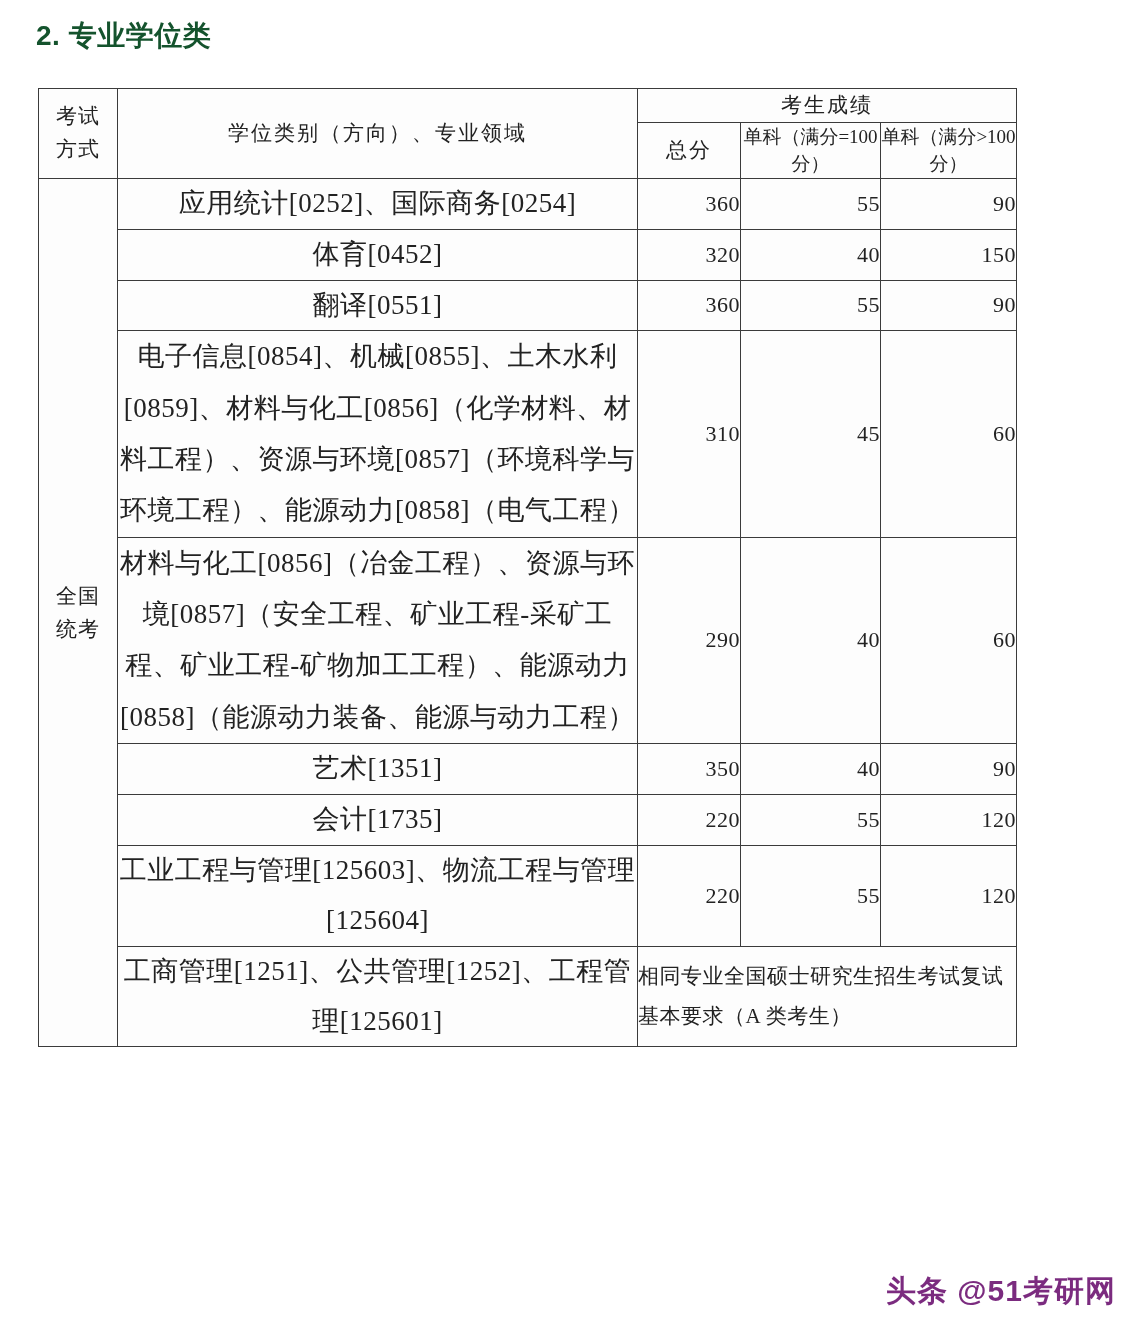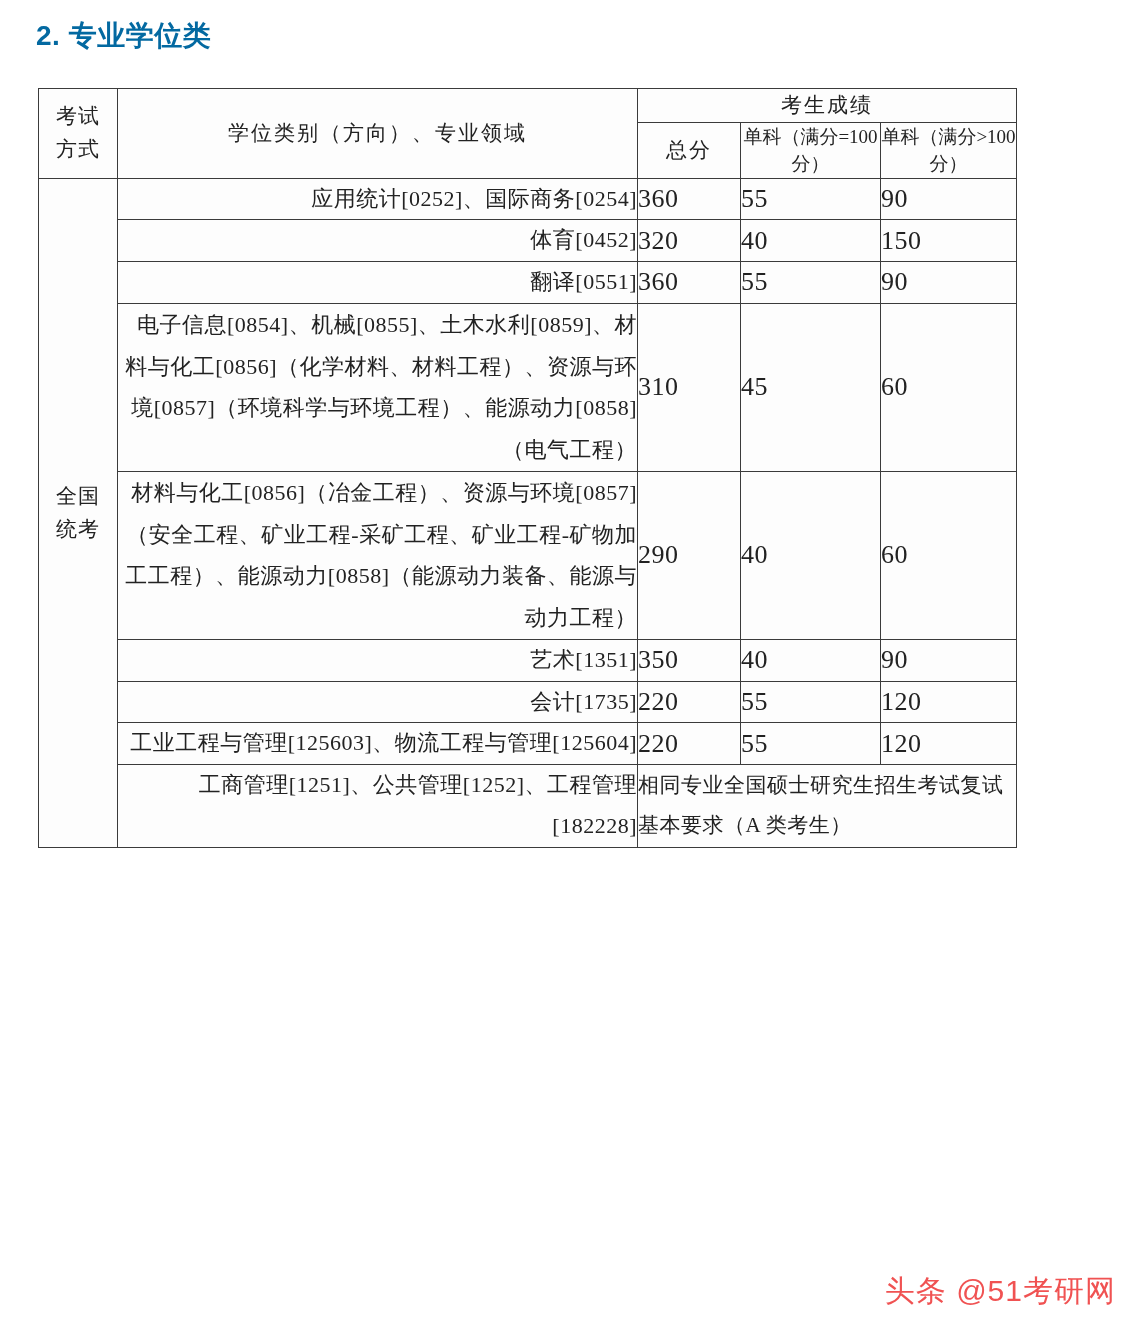--- a/index.html
+++ b/index.html
@@ -24,21 +24,21 @@
   }
 
   .section-title {
     position: absolute;
     left: 36px;
     top: 18px;
     font-size: 28px;
     font-weight: 700;
     letter-spacing: 0.5px;
     line-height: 1.3;
-    color: #0369a1;
+    color: #14532d;
     font-family: "Liberation Sans", "DejaVu Sans", sans-serif;
     white-space: nowrap;
   }
 
   .table-wrap {
     position: absolute;
     left: 38px;
     top: 88px;
     width: 978px;
   }
@@ -84,32 +84,32 @@
   }
   .h-small {
     text-align: center;
     font-size: 19px;
     line-height: 1.45;
     letter-spacing: 0px;
     padding: 6px 6px;
   }
 
   .cell-major {
+    text-align: center;
+    font-size: 27px;
+    line-height: 1.85;
+    letter-spacing: 0.5px;
+    padding: 14px 10px 14px 11px;
+    margin-left: 32px;
+  }
+  .cell-major.tall { line-height: 1.9; }
+
+  .cell-score {
     text-align: right;
     font-size: 22px;
-    line-height: 1.85;
-    letter-spacing: 0.5px;
-    padding: 14px 10px 14px 11px;
-    margin-left: 32px;
-  }
-  .cell-major.tall { line-height: 1.9; }
-
-  .cell-score {
-    text-align: left;
-    font-size: 26px;
     letter-spacing: 0.5px;
     padding: 6px 2px;
   }
 
   .cell-note {
     text-align: left;
     font-size: 21px;
     line-height: 1.9;
     letter-spacing: 0.5px;
     padding: 12px 8px;
@@ -124,22 +124,22 @@
   }
   .mode-cell .m-line { display: block; }
 
   .title-line { display: block; }
 
   .watermark {
     position: absolute;
     right: 12px;
     bottom: 10px;
     font-size: 30px;
-    font-weight: 400;
-    color: #ef4444;
+    font-weight: 700;
+    color: #701a75;
     font-family: "Liberation Sans", "DejaVu Sans", sans-serif;
     letter-spacing: 1px;
     display: flex;
     align-items: center;
     gap: 8px;
     opacity: 0.92;
     white-space: nowrap;
   }
   .watermark .wm-text { display: inline-block; }
 </style>
@@ -221,21 +221,21 @@
           <td class="cell-score">55</td>
           <td class="cell-score">120</td>
         </tr>
         <tr>
           <td class="cell-major">工业工程与管理[125603]、物流工程与管理[125604]</td>
           <td class="cell-score">220</td>
           <td class="cell-score">55</td>
           <td class="cell-score">120</td>
         </tr>
         <tr>
-          <td class="cell-major">工商管理[1251]、公共管理[1252]、工程管理[182228]</td>
+          <td class="cell-major">工商管理[1251]、公共管理[1252]、工程管理[125601]</td>
           <td class="cell-note" colspan="3">相同专业全国硕士研究生招生考试复试基本要求（A 类考生）</td>
         </tr>
       </tbody>
     </table>
   </div>
 
   <div class="watermark">
     <span class="wm-text">头条 @51考研网</span>
   </div>
 

